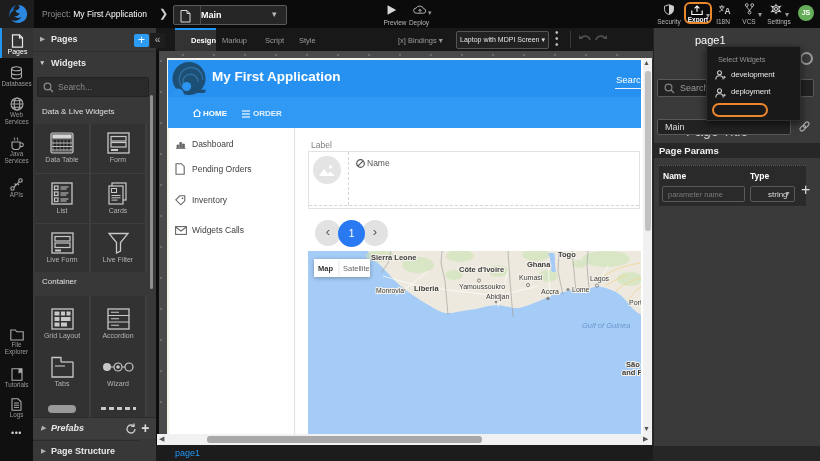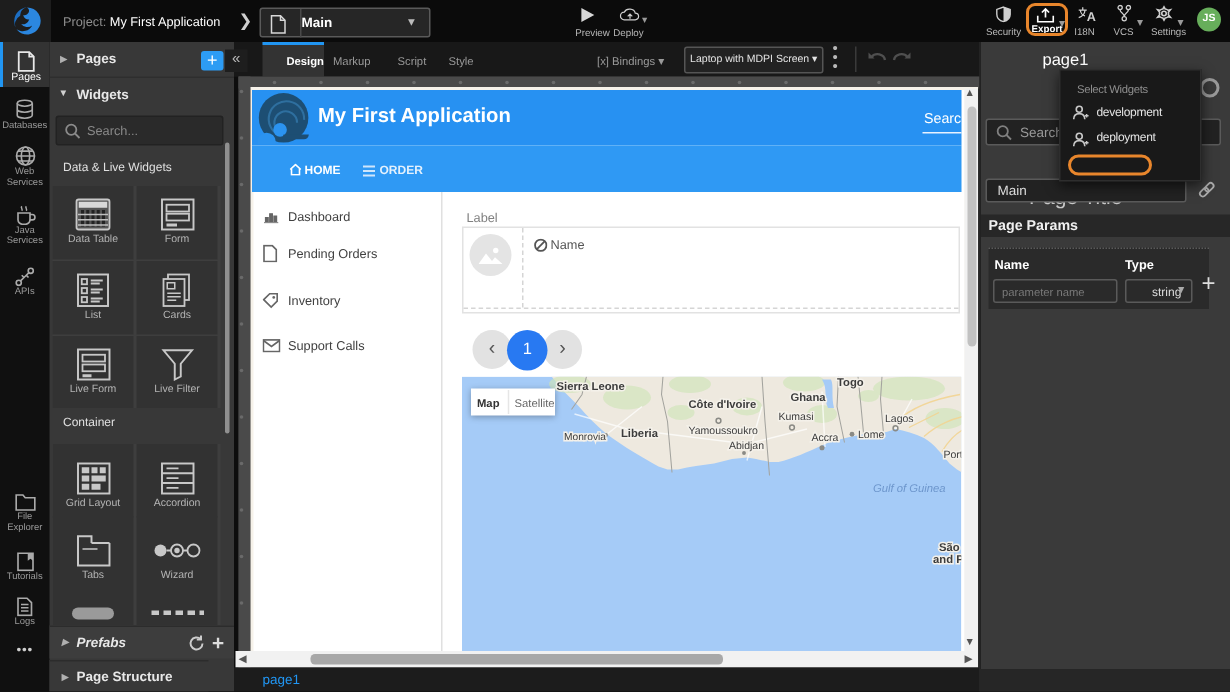--- a/index.html
+++ b/index.html
@@ -427,21 +427,21 @@
     <div class="abs" style="left:36px;top:113px;color:#404040;font-size:8.5px;">Pending Orders</div>
     <svg class="abs" style="left:19px;top:144px;" width="11" height="11" viewBox="0 0 11 11">
         <path d="M0.8,4.8 L4.8,0.8 h5 v5 L5.8,9.8 z" fill="none" stroke="#666" stroke-width="1.1"></path>
         <circle cx="7.5" cy="3.3" r="0.9" fill="#666"></circle>
       </svg>
     <div class="abs" style="left:36px;top:144px;color:#404040;font-size:8.5px;">Inventory</div>
     <svg class="abs" style="left:19px;top:175px;" width="12" height="9" viewBox="0 0 12 9">
         <rect x="0.6" y="0.6" width="10.8" height="7.8" fill="none" stroke="#666" stroke-width="1.1"></rect>
         <path d="M0.6,1 L6,5 L11.4,1" fill="none" stroke="#666" stroke-width="1.1"></path>
       </svg>
-    <div class="abs" style="left:36px;top:174px;color:#404040;font-size:8.5px;">Support Calls</div>
+    <div class="abs" style="left:36px;top:174px;color:#404040;font-size:8.5px;">Widgets Calls</div>
 
     <div class="abs" style="left:155px;top:89px;color:#808080;font-size:8.5px;">Label</div>
 
     <div class="abs" style="left:152px;top:100px;width:332px;height:58px;border:1px solid #e2e2e2;background:#fff;">
       <div class="abs" style="left:39px;top:0;width:1px;height:53px;border-left:1px dashed #d5d5d5;"></div>
       <div class="abs" style="left:0;top:53px;width:330px;height:1px;border-top:1px dashed #d5d5d5;"></div>
       <div class="abs" style="left:4px;top:4px;width:28px;height:28px;border-radius:50%;background:#e4e4e4;">
         <svg style="position:absolute;left:6px;top:8px;" width="16" height="12" viewBox="0 0 16 12">
             <path d="M0,12 L5,5 L9,10 L11,7.5 L16,12 z" fill="#fff"></path>
             <circle cx="11.5" cy="3" r="1.8" fill="#fff"></circle>

